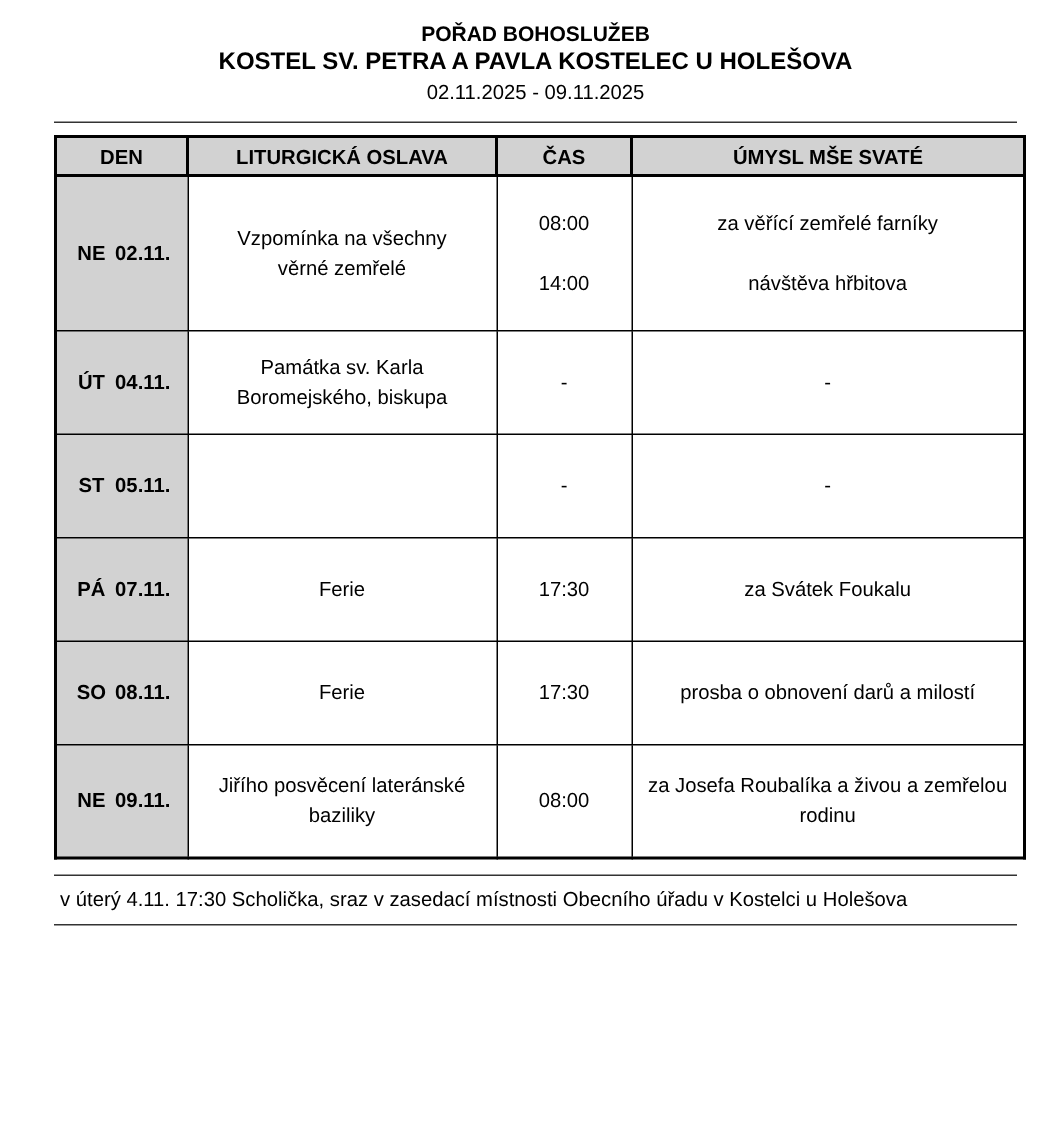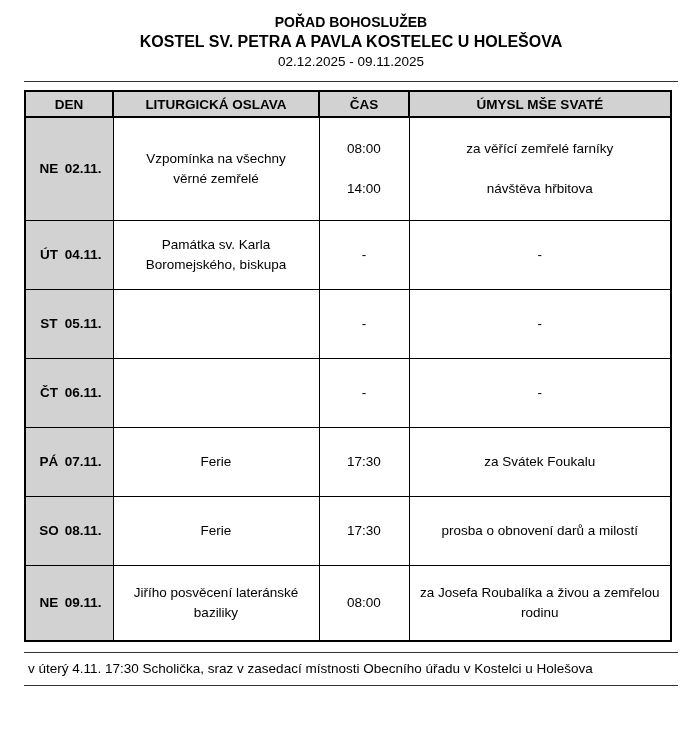--- a/index.html
+++ b/index.html
@@ -9,21 +9,21 @@
     width: 700px;
     height: 756px;
     overflow: hidden;
     font-family: "Liberation Sans", sans-serif;
     color: #000;
   }
   .page {
     box-sizing: border-box;
     width: 700px;
     height: 756px;
-    padding: 12px 22px 0 24px;
+    padding: 12px 22px 0 36px;
   }
   .doc-header { text-align: center; }
   .doc-title {
     font-size: 14px;
     font-weight: bold;
     line-height: 20px;
   }
   .doc-subtitle {
     font-size: 16px;
     font-weight: bold;
@@ -93,21 +93,21 @@
   .footer-note .note-text { max-width: 610px; }
 </style>
 </head>
 <body>
 
 <div class="page">
 
   <div class="doc-header">
     <div class="doc-title">POŘAD BOHOSLUŽEB</div>
     <div class="doc-subtitle">KOSTEL SV. PETRA A PAVLA KOSTELEC U HOLEŠOVA</div>
-    <div class="doc-daterange">02.12.2025 - 09.11.2025</div>
+    <div class="doc-daterange">02.11.2025 - 09.11.2025</div>
   </div>
 
   <hr class="header-divider">
 
   <table class="schedule">
     <colgroup>
       <col style="width:88px">
       <col style="width:206px">
       <col style="width:90px">
       <col style="width:262px">
@@ -166,33 +166,20 @@
         </td>
         <td>
           <div class="feast-text"></div>
         </td>
         <td>-</td>
         <td>
           <div class="intent-text">-</div>
         </td>
       </tr>
 
-      <tr class="row-std">
-        <td class="day">
-          <span class="abbr">ČT</span>
-          <span>06.11.</span>
-        </td>
-        <td>
-          <div class="feast-text"></div>
-        </td>
-        <td>-</td>
-        <td>
-          <div class="intent-text">-</div>
-        </td>
-      </tr>
 
       <tr class="row-std">
         <td class="day">
           <span class="abbr">PÁ</span>
           <span>07.11.</span>
         </td>
         <td>
           <div class="feast-text">Ferie</div>
         </td>
         <td>17:30</td>

